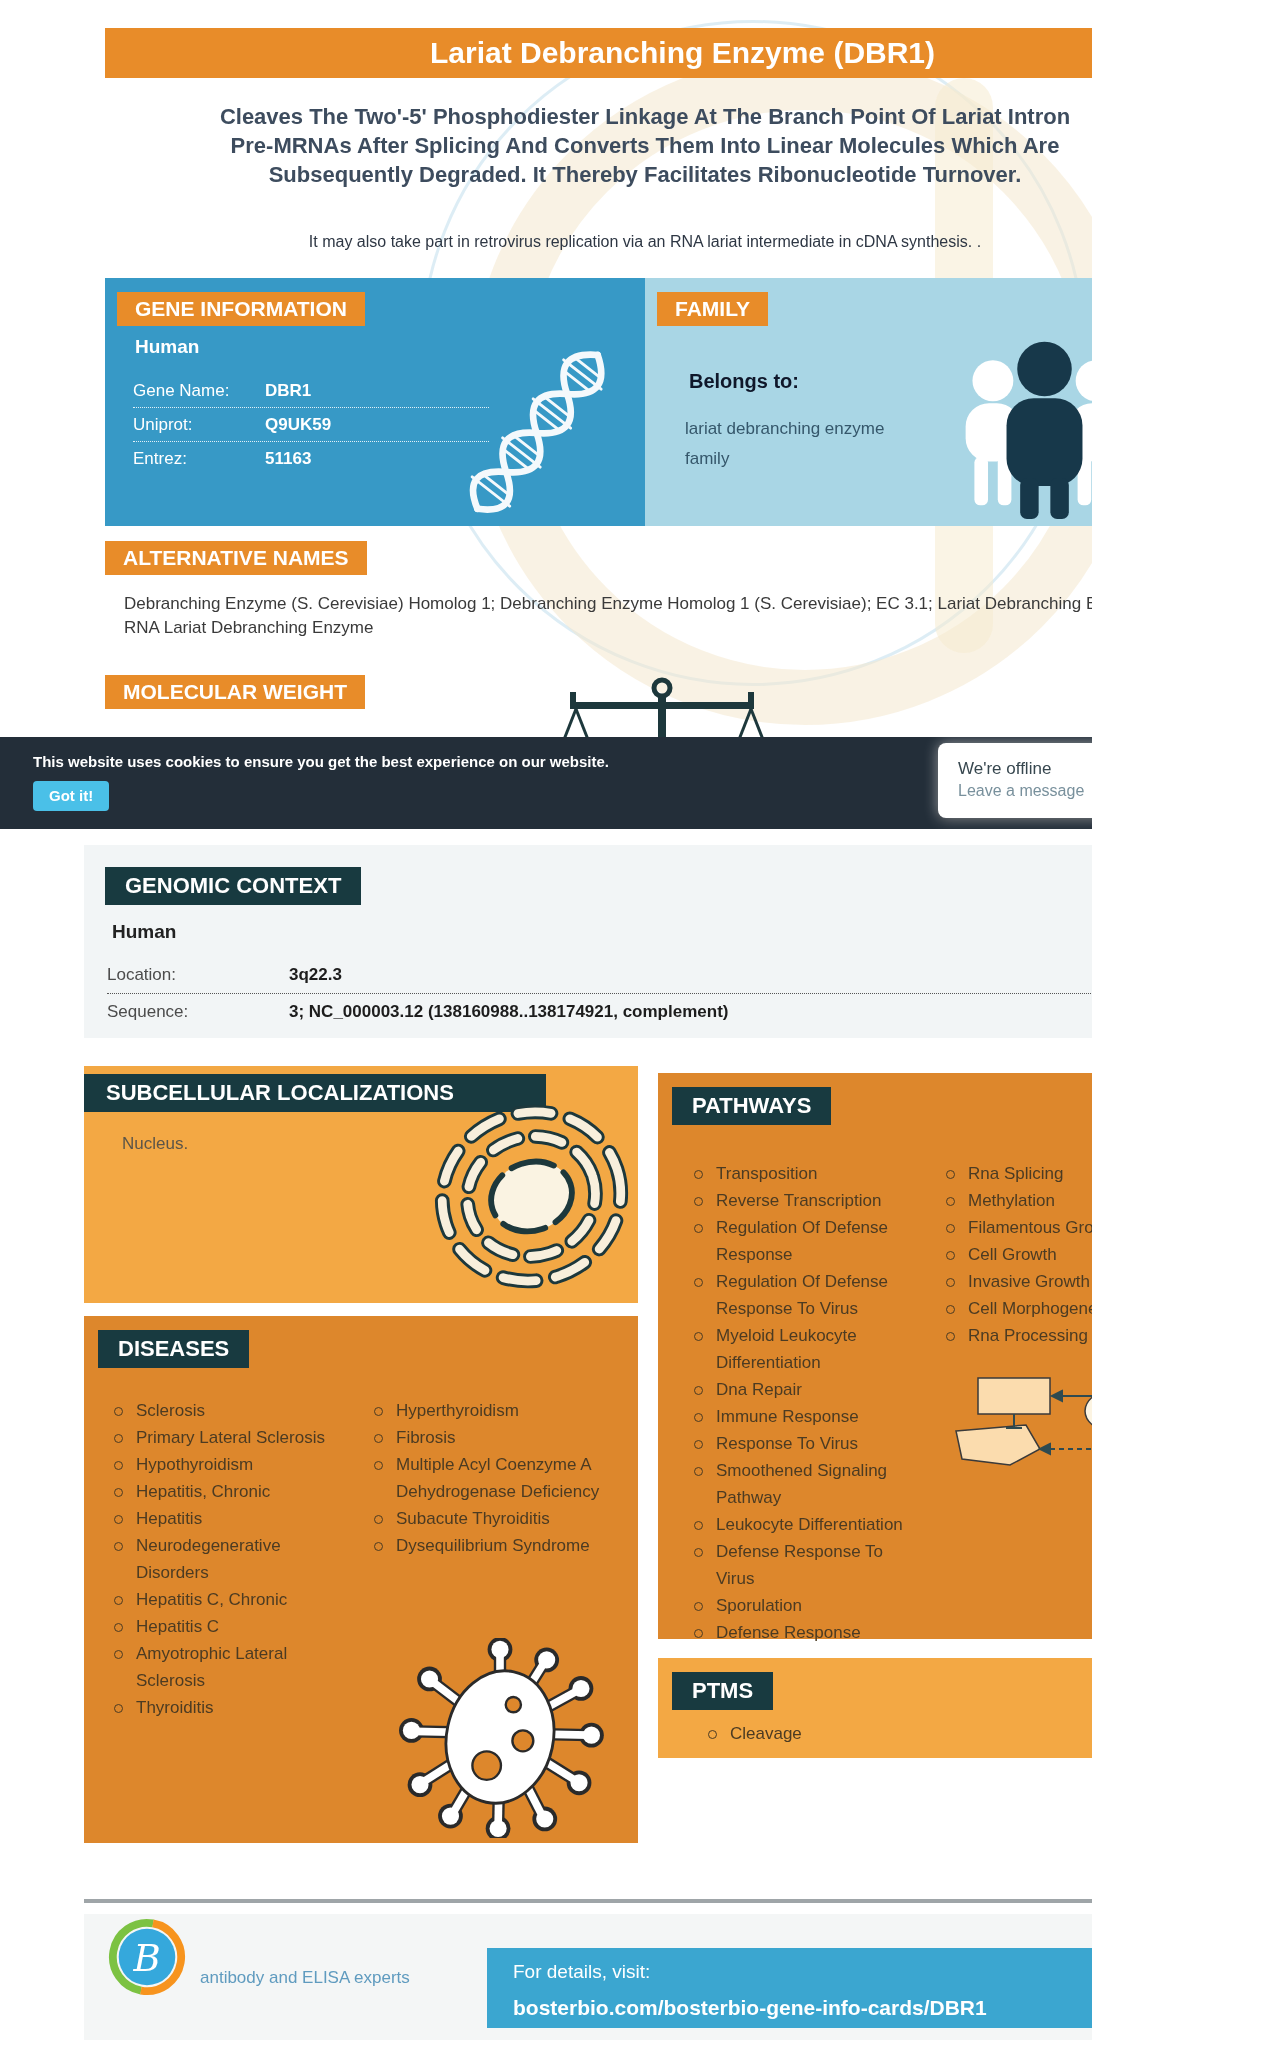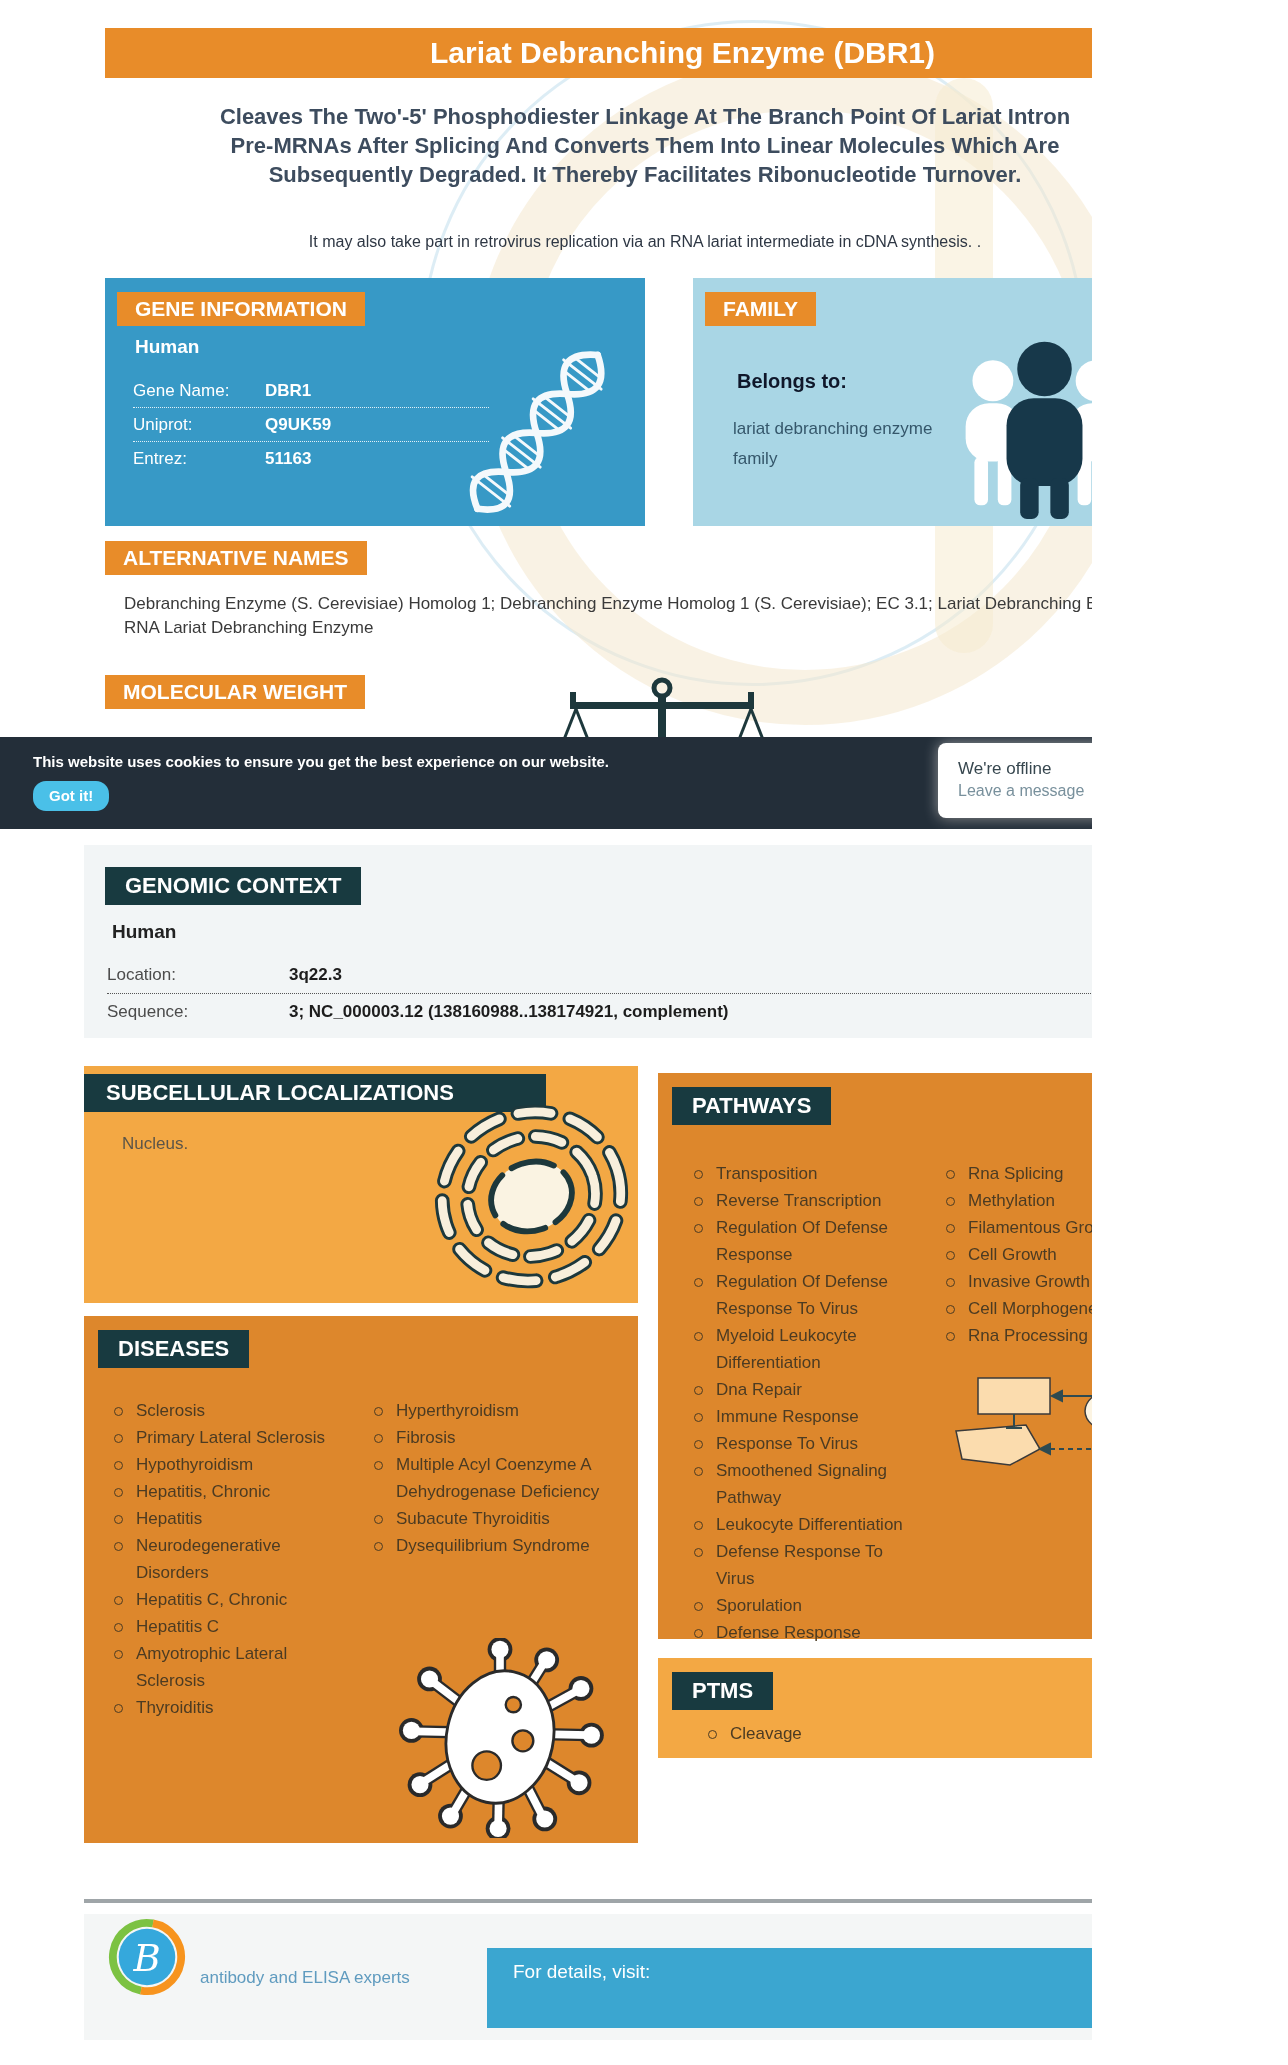--- a/index.html
+++ b/index.html
@@ -23,21 +23,21 @@
   .subtitle span { display:block; }
   .note { left:104px; top:233px; width:1082px; text-align:center; color:#2e3744; font-size:16px; }
 
   
   .obadge { display:inline-block; background:var(--accent_orange); color:#fff; font-weight:bold;
     font-size:21px; padding:5px 18px; white-space:nowrap; }
   .tbadge { display:inline-block; background:var(--dark_teal); color:#fff; font-weight:bold;
     font-size:22px; padding:6px 20px; white-space:nowrap; }
 
   
-  .info-row { left:105px; top:278px; width:1082px; height:248px; display:flex;gap:48px; }
+  .info-row { left:105px; top:278px; width:1082px; height:248px; display:flex; }
   .gene-panel { position:relative; width:540px; background:var(--panel_blue); }
   .family-panel { position:relative; flex:1; background:var(--panel_blue_light); }
   .panel-badge { position:absolute; top:14px; left:12px; }
   .gene-species { position:absolute; top:58px; left:30px; color:#fff; font-weight:bold; font-size:19px; }
   .gene-rows { position:absolute; top:96px; left:28px; width:356px; }
   .grow { display:flex; padding:7px 0 6px; }
   .grow.sep { border-bottom:1px dotted rgba(255,255,255,0.85); }
   .glabel { width:132px; color:#fff; font-size:17px; }
   .gvalue { color:#fff; font-weight:bold; font-size:17px; }
   .dna-icon { position:absolute; right:26px; top:52px; }
@@ -48,21 +48,21 @@
   
   .alt-badge { left:105px; top:541px; }
   .alt-text { left:124px; top:592px; width:1048px; font-size:17px; color:#3a3a3a; line-height:24px; }
   .mw-badge { left:105px; top:675px; }
   .scale-icon { left:552px; top:676px; z-index:0; }
 
   
   .cookie-bar { left:0; top:737px; width:1288px; height:92px; background:var(--cookie_bar_bg); z-index:40; }
   .cookie-msg { position:absolute; left:33px; top:16px; color:#fff; font-weight:bold; font-size:15px; }
   .cookie-btn { position:absolute; left:33px; top:44px; background:var(--cookie_button); color:#fff;
-    font-weight:bold; font-size:15px; line-height:30px; height:30px; padding:0 16px; border-radius:13px; cursor:pointer; }
+    font-weight:bold; font-size:15px; line-height:30px; height:30px; padding:0 16px; border-radius:4px; cursor:pointer; }
   .chat-card { position:absolute; left:938px; top:6px; width:252px; height:75px; background:#fff;
     border-radius:8px; box-shadow:0 0 14px rgba(255,255,255,0.55), 0 2px 6px rgba(0,0,0,0.35); cursor:pointer; }
   .chat-line1 { margin:16px 0 3px 20px; color:#37474f; font-size:17px; }
   .chat-line2 { margin:0 0 0 20px; color:#78909c; font-size:16px; }
   .chat-pointer { position:absolute; right:-9px; top:30px; width:0; height:0;
     border-top:8px solid transparent; border-bottom:8px solid transparent; border-left:10px solid #fff; }
   .chat-bubble { position:absolute; left:1206px; top:5px; width:76px; height:76px; border-radius:50%;
     background:var(--chat_blue); cursor:pointer; }
 
   
@@ -520,16 +520,17 @@
       <svg width="78" height="78" viewBox="0 0 80 80">
         <circle cx="40" cy="40" r="35" fill="none" stroke="#7CC242" stroke-width="8" stroke-dasharray="110 110" transform="rotate(100 40 40)"></circle>
         <circle cx="40" cy="40" r="35" fill="none" stroke="#F7941E" stroke-width="8" stroke-dasharray="110 110" transform="rotate(-80 40 40)"></circle>
         <circle cx="40" cy="40" r="29" fill="#35A8DC"></circle>
         <text x="40" y="54" text-anchor="middle" font-family="DejaVu Serif, serif" font-style="italic" font-size="38" fill="#ffffff">B</text>
       </svg>
     </span>
     <div class="boster-tagline">antibody and ELISA experts</div>
     <div class="visit-box">
       <div class="visit-label">For details, visit:</div>
+      <div class="visit-url">bosterbio.com/bosterbio-gene-info-cards/DBR1</div>
     </div>
   </div>
 
 </div>
 
 </body></html>

